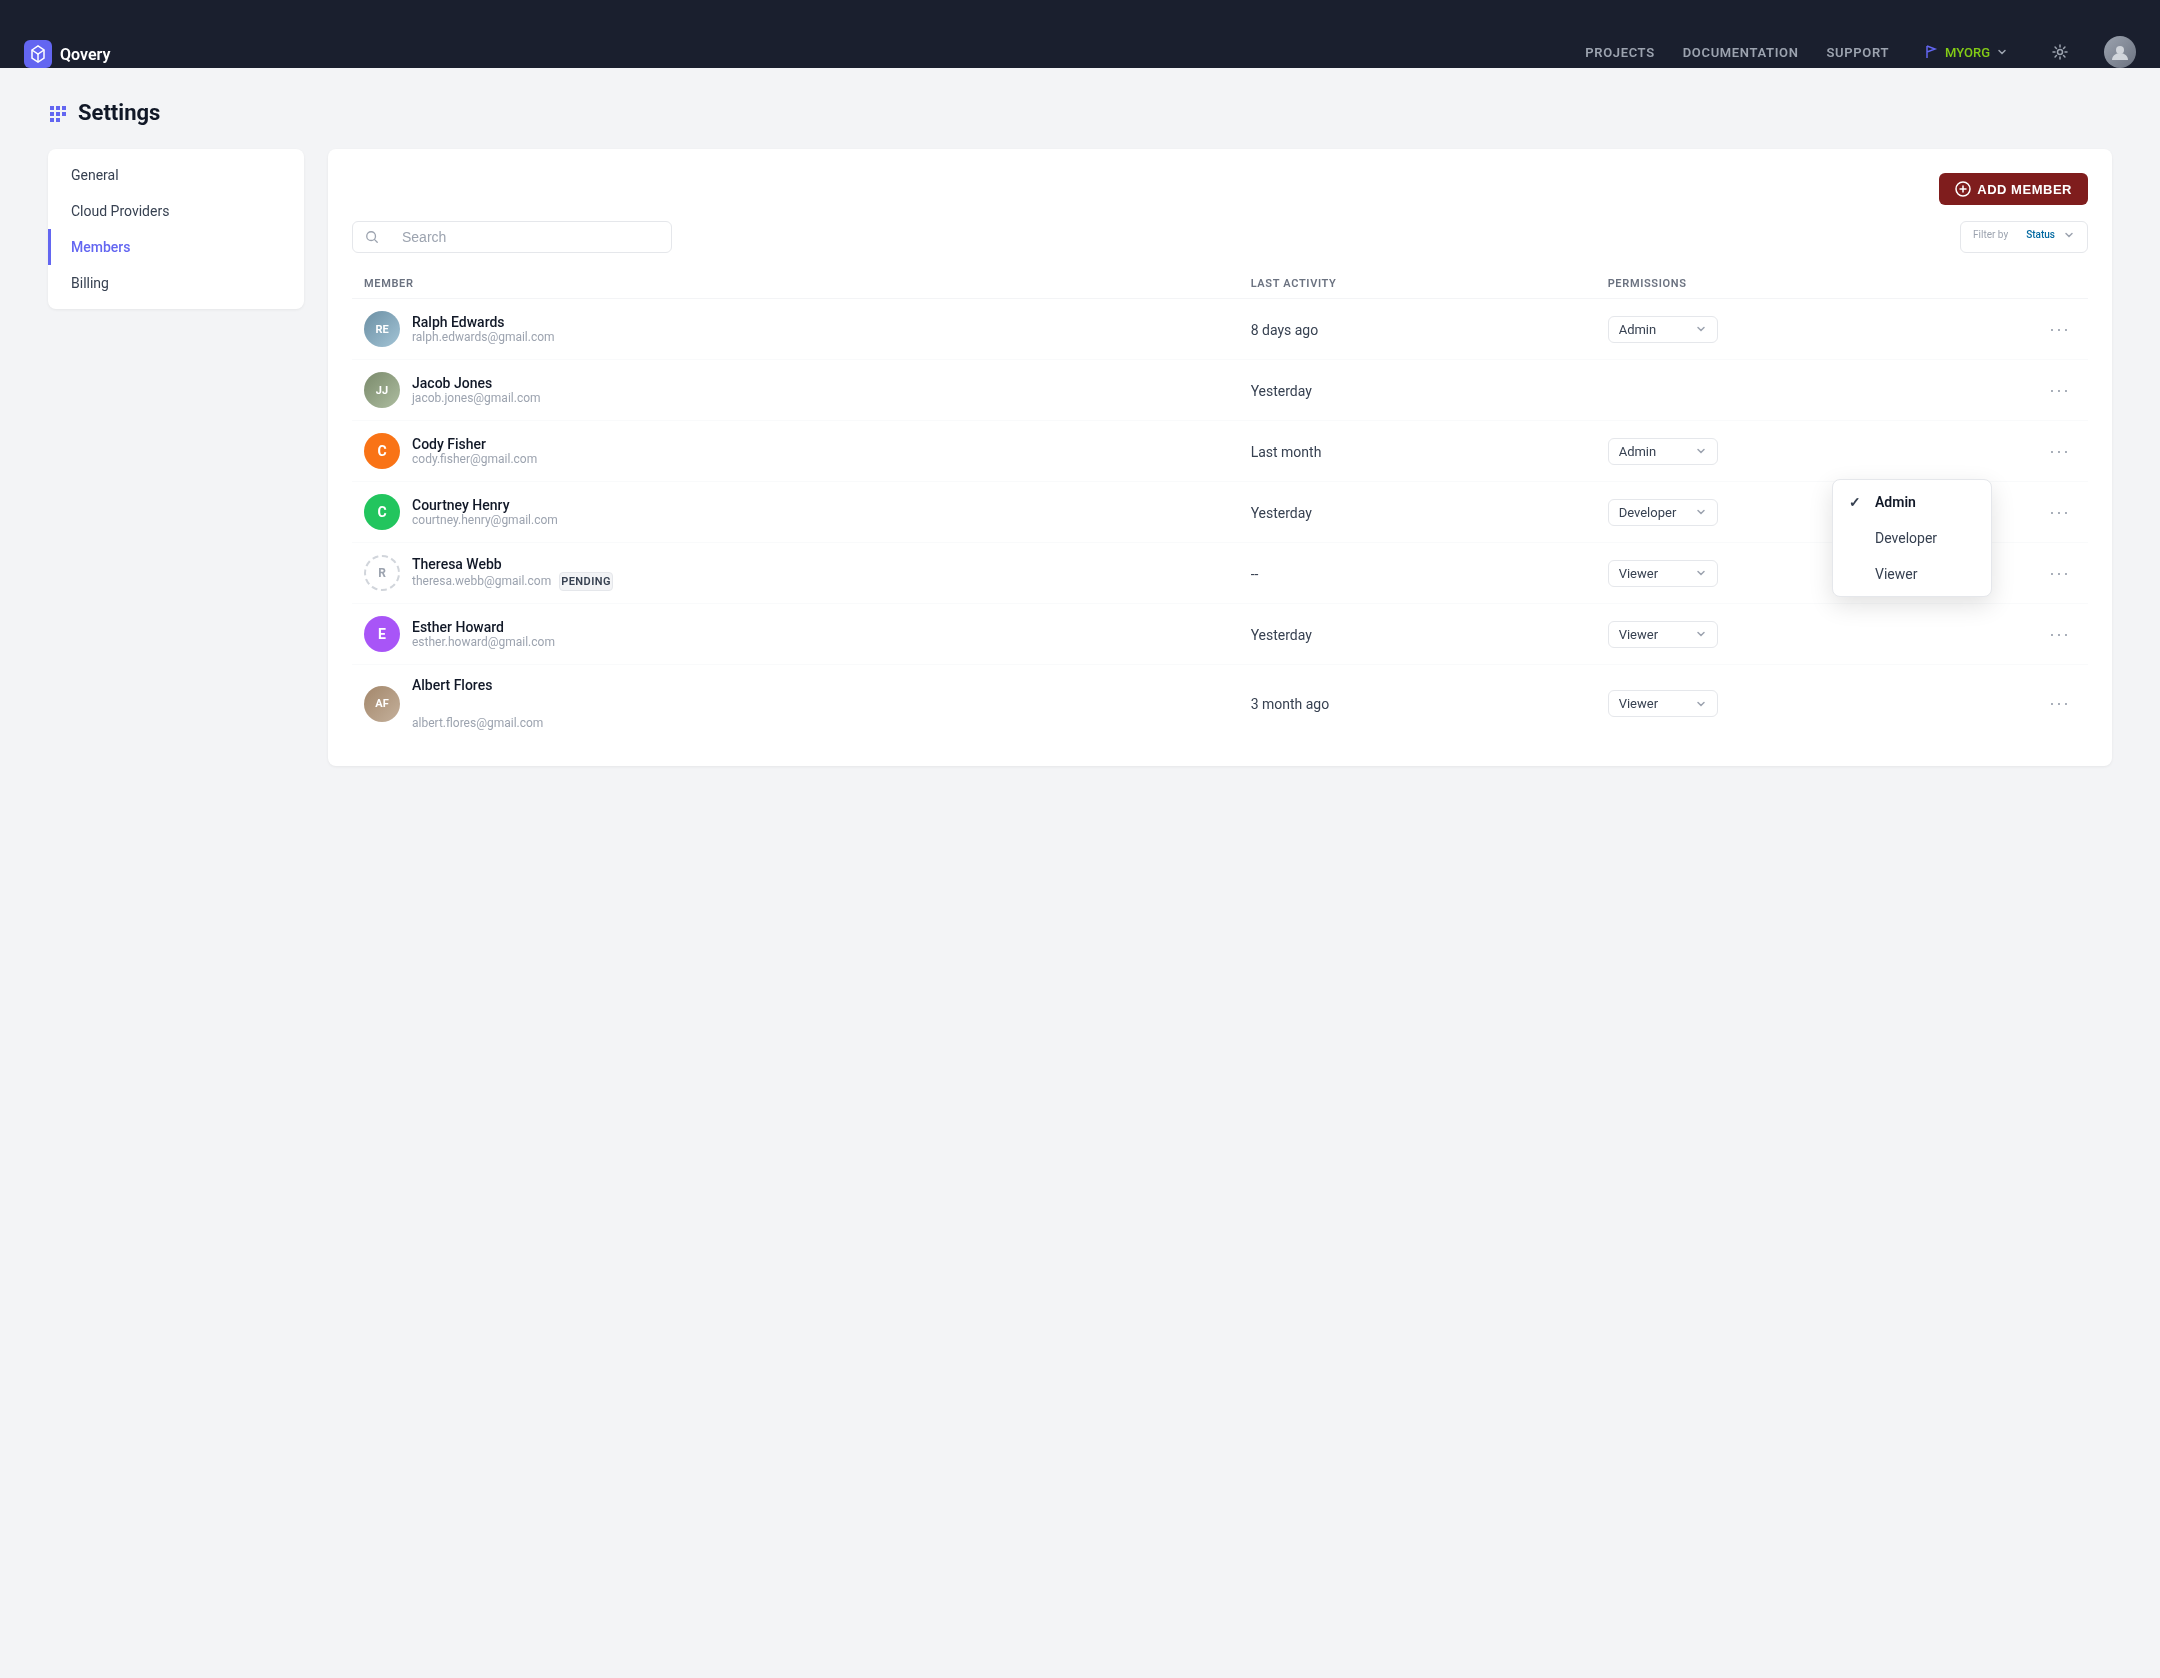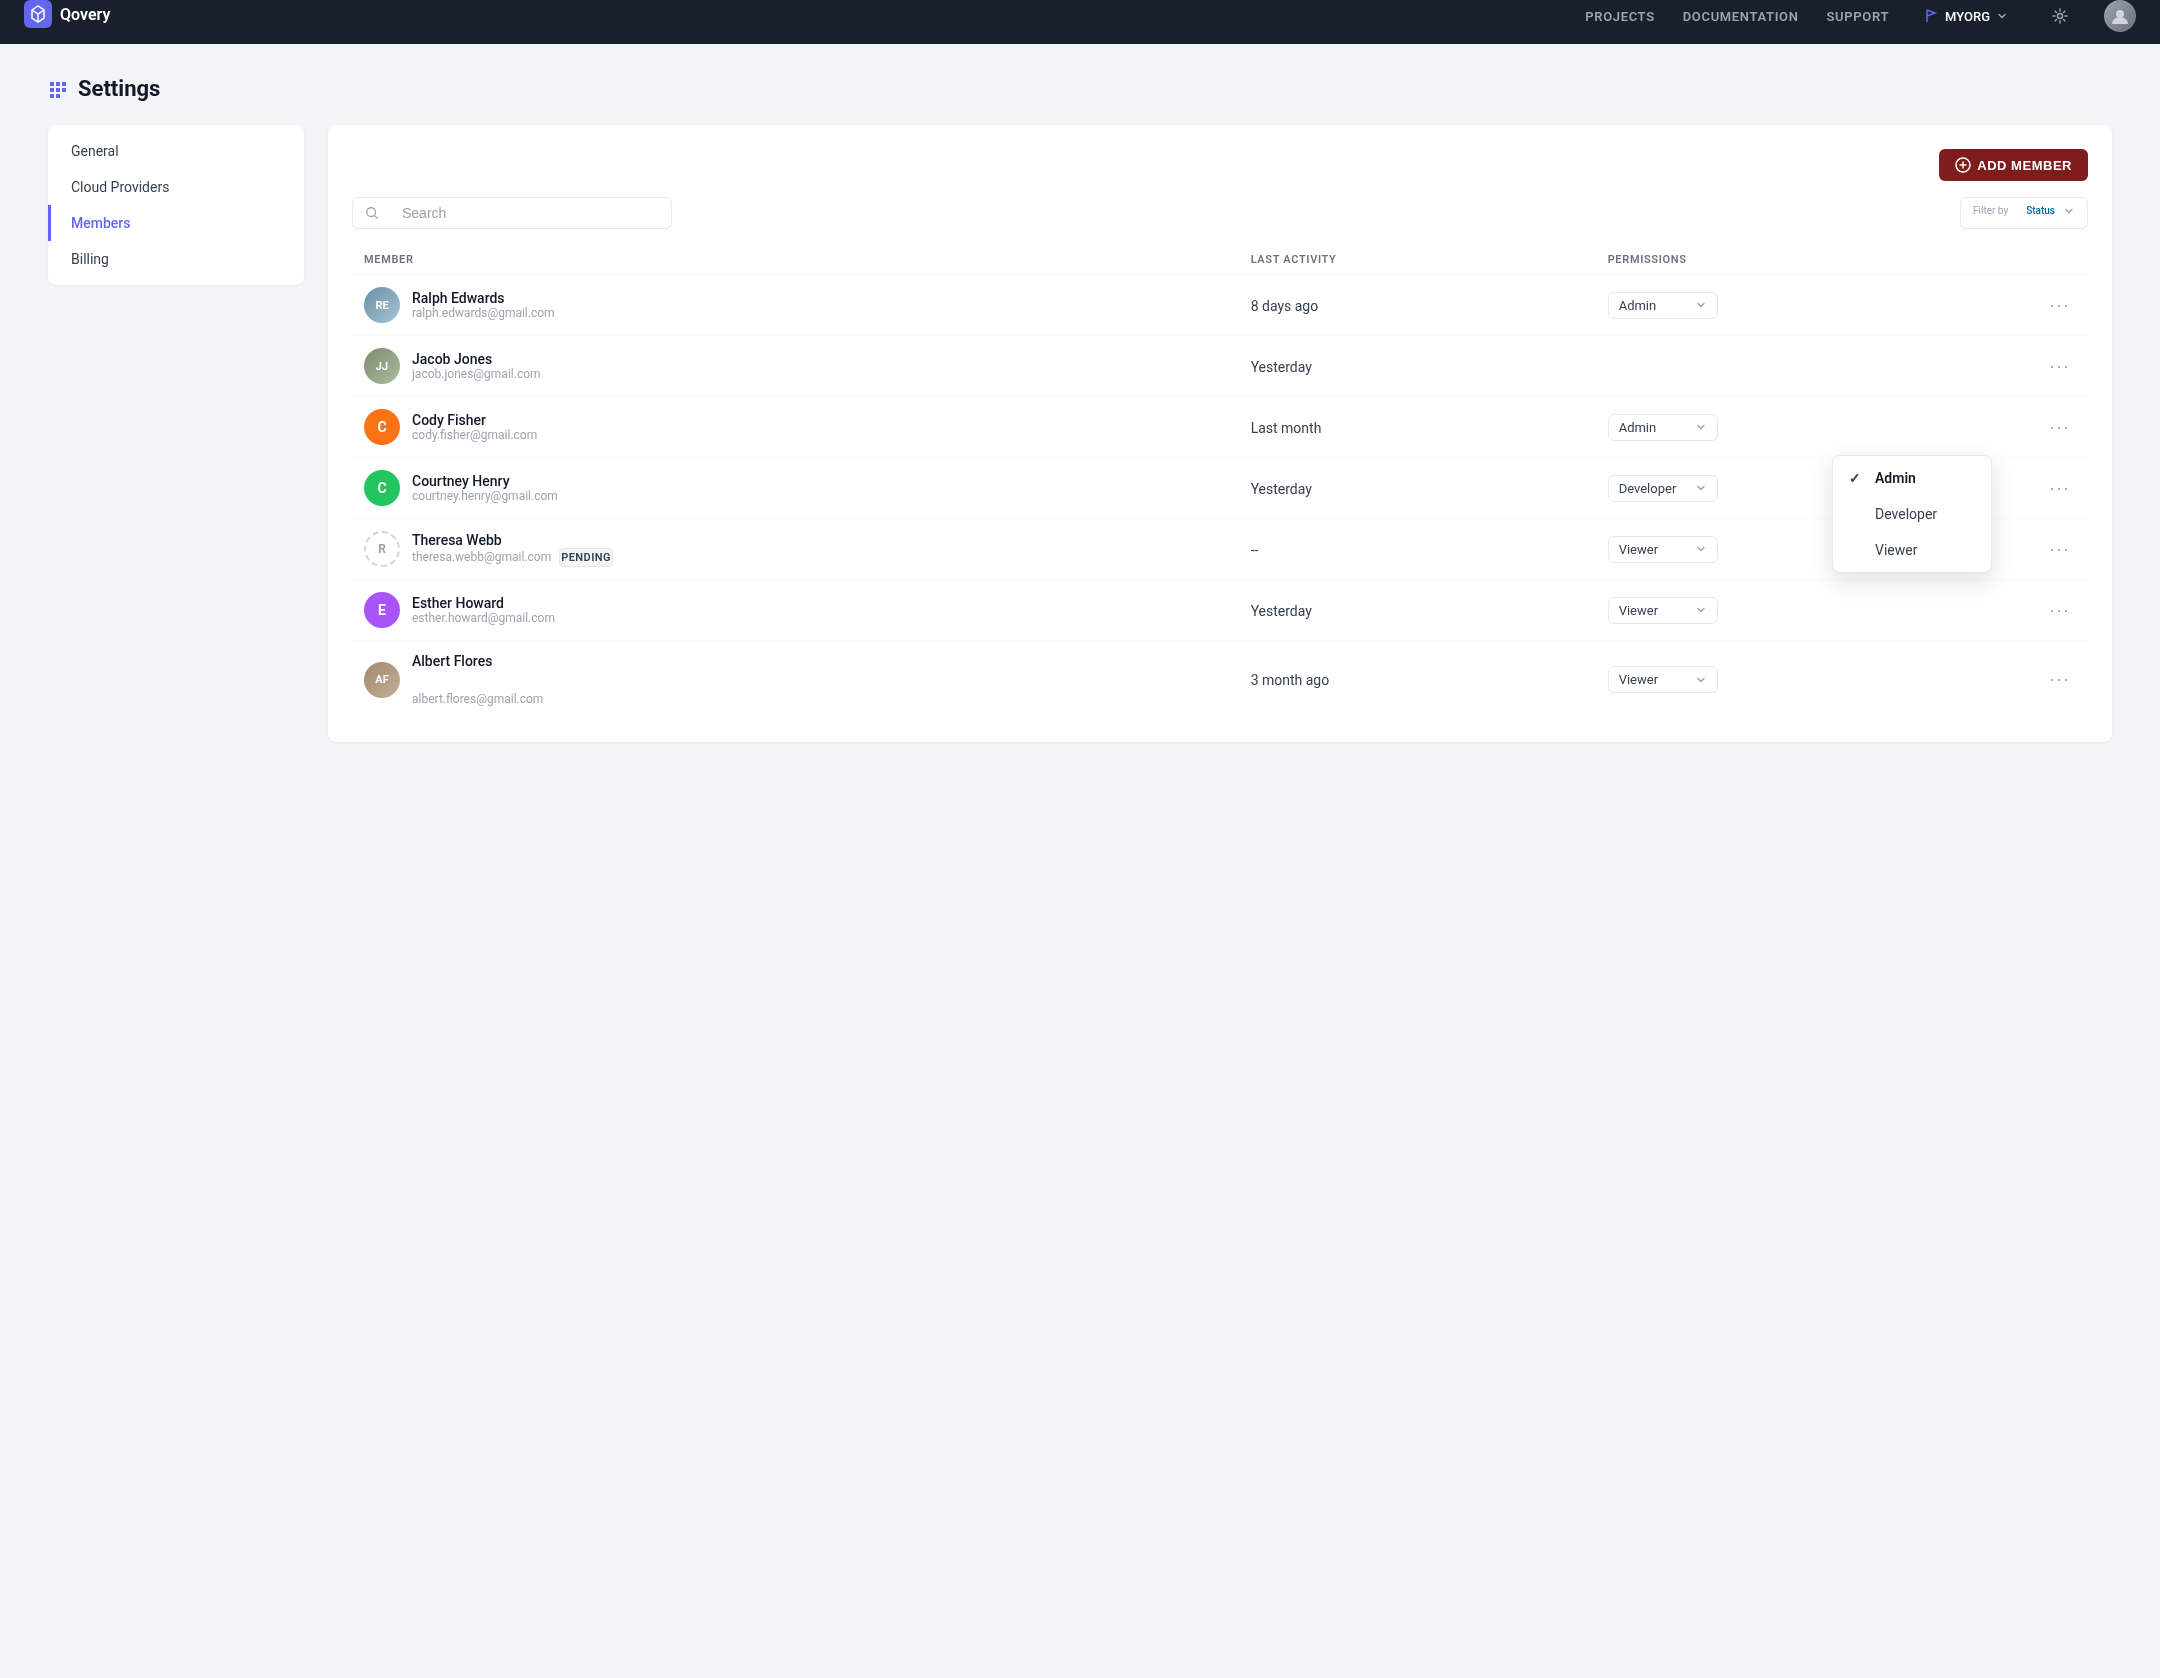--- a/index.html
+++ b/index.html
@@ -1,23 +1,23 @@
 <!DOCTYPE html>
 <html><head>
   <meta charset="utf-8">
   <style>
     * { box-sizing: border-box; margin: 0; padding: 0; }
     body { font-family: -apple-system, BlinkMacSystemFont, 'Segoe UI', Roboto, sans-serif; background: #f3f4f6; min-height: 100vh; }
 
     
     .navbar {
       background: #1a1f2e;
-      height: 44px;
-      display: flex;
-      align-items: flex-start;
+      height: 68px;
+      display: flex;
+      align-items: flex-end;
       padding: 0 24px;
       gap: 32px;
     }
     .navbar-brand {
       display: flex;
       align-items: center;
       gap: 8px;
       color: white;
       font-weight: 600;
       font-size: 16px;
@@ -37,21 +37,21 @@
       font-size: 13px;
       font-weight: 600;
       letter-spacing: 0.05em;
       cursor: pointer;
       text-transform: uppercase;
     }
     .navbar-org {
       display: flex;
       align-items: center;
       gap: 6px;
-      color: #ffffff;
+      color: #84cc16;
       font-size: 13px;
       font-weight: 500;
       cursor: pointer;
       padding: 4px 8px;
       border-radius: 4px;
     }
     .gear-btn {
       width: 32px;
       height: 32px;
       display: flex;

